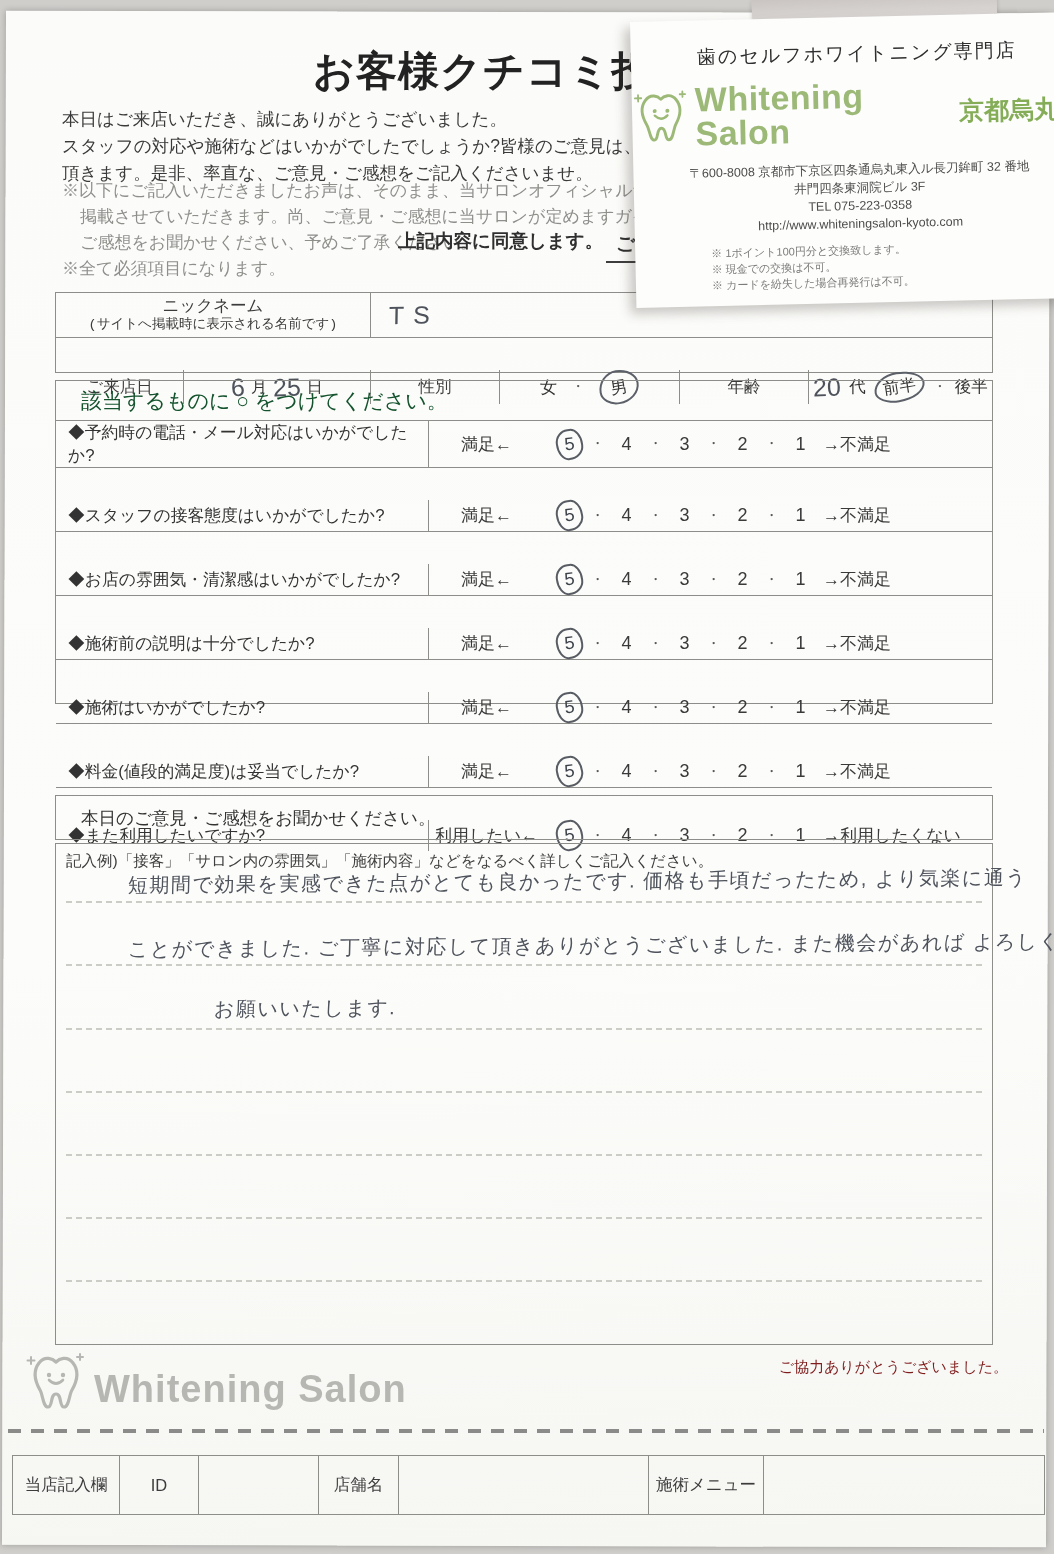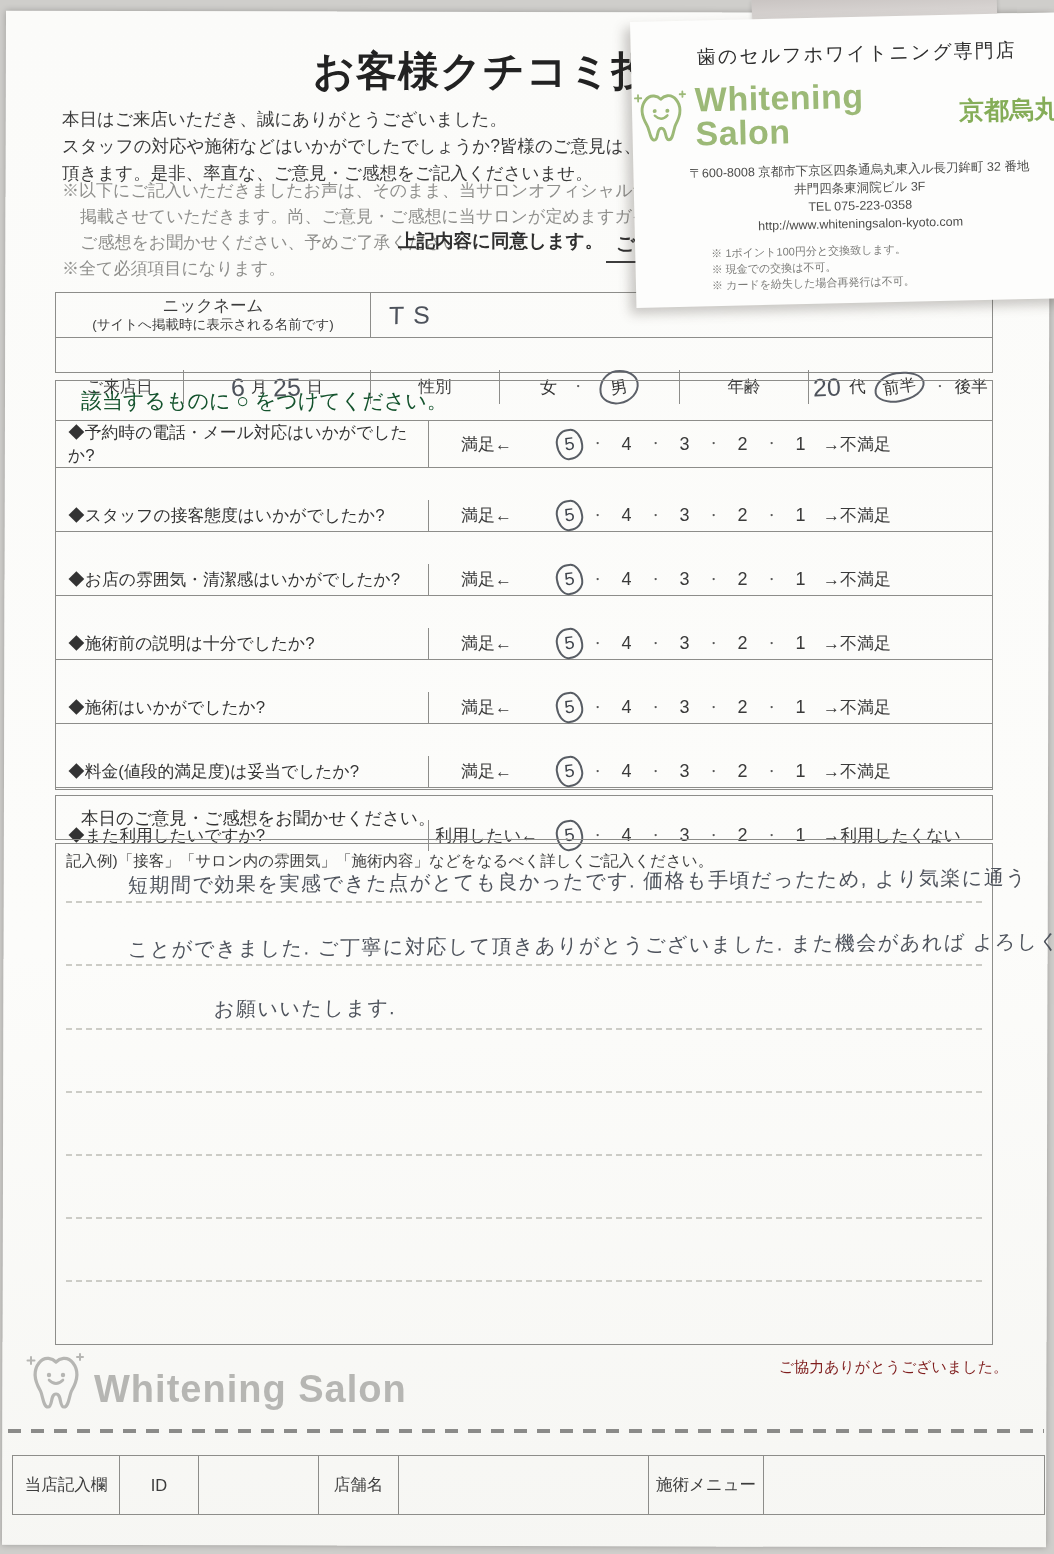--- a/index.html
+++ b/index.html
@@ -40,42 +40,42 @@
   .cell{box-sizing:border-box;display:flex;align-items:center;}
   .cc{justify-content:center;text-align:center;}
   .lab{font-size:16.5px;color:#3c3c3c;}
 
   
   .t-profile{top:292px;height:81px;display:flex;flex-direction:column;}
   .pr-row1{flex:0 0 45px;display:flex;border-bottom:1.6px solid #8d8d8a;box-sizing:border-box;}
   .pr-row2{flex:1;display:flex;}
   .bR{border-right:1.6px solid #8d8d8a;}
   .nick-label{width:315px;flex-direction:column;justify-content:center;line-height:19px;}
-  .nick-label .sub{font-size:13.5px;color:#3c3c3c;}
+  .nick-label .sub{font-size:13.5px;color:#3c3c3c;font-family:Liberation Mono, monospace;}
   .hand{color:#4d525b;transform:rotate(-1deg) skewX(-2deg);}
   .nick-val{padding-left:18px;font-size:25px;letter-spacing:9px;}
   .w128{width:128px;}.w187{width:187px;}.w129{width:129px;}.w180{width:180px;}.w185{width:185px;flex:1;}
   .dateval{justify-content:center;gap:6px;font-size:16px;}
   .hnum{font-size:25px;color:#4d525b;transform:rotate(-2deg);}
   .gender{justify-content:center;gap:14px;font-size:17px;}
   .hcircle{
     display:inline-flex;align-items:center;justify-content:center;
     border:2px solid #5c6068;border-radius:48% 52% 55% 45% / 58% 46% 54% 42%;
     transform:rotate(-9deg);
   }
   .male{width:36px;height:30px;}
   .agecell{justify-content:center;gap:8px;font-size:16.5px;}
   .firsthalf{padding:1px 7px;height:24px;}
 
   
   .t-instr{top:380px;height:41px;}
   .t-instr .cell{height:100%;padding-left:25px;font-size:21px;color:#14532d;}
 
   
-  .t-rate{top:420px;height:370px;display:flex;flex-direction:column;}
+  .t-rate{top:420px;height:284px;display:flex;flex-direction:column;}
   .q-row{flex:1;display:flex;border-bottom:1.6px solid #8d8d8a;box-sizing:border-box;}
   .q-row:last-child{border-bottom:none;}
   .q-cell{width:373px;border-right:1.6px solid #8d8d8a;box-sizing:border-box;display:flex;align-items:center;padding-left:12px;font-size:16.8px;color:#333;}
   .s-cell{flex:1;display:flex;align-items:center;font-size:17px;color:#3a3a3a;}
   .s-left{width:115px;text-align:center;white-space:nowrap;}
   .s-right{margin-left:8px;white-space:nowrap;}
   .s-item{width:29px;text-align:center;font-size:18px;}
   .dot{font-size:14px;color:#555;}
   .circle5{
     margin-left:12px;width:27px;height:31px;

